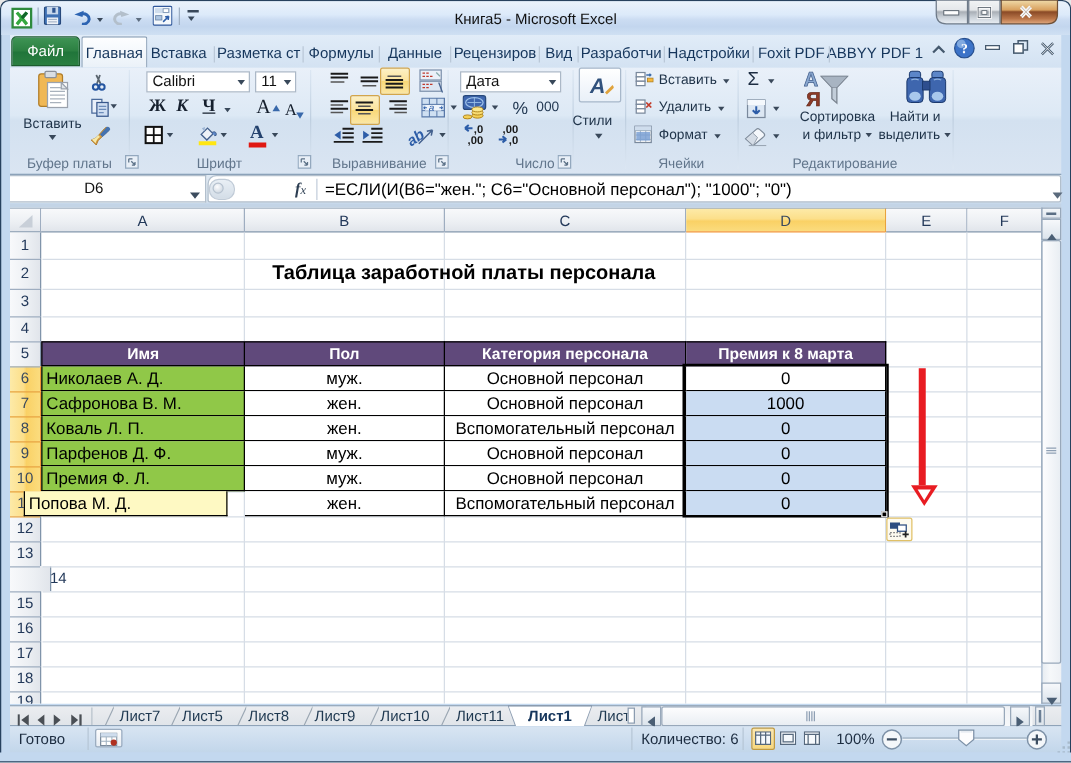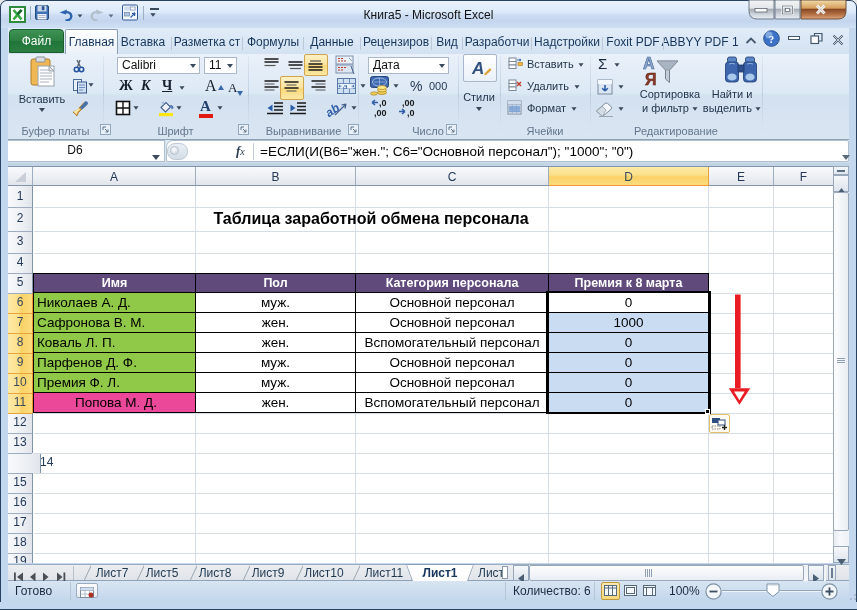--- a/index.html
+++ b/index.html
@@ -385,21 +385,21 @@
 <div class="icon" style="left:390px;top:44px;"><svg width="24" height="20">
         <text x="4" y="8" font-size="9" font-weight="bold" fill="#1a1a1a">,00</text>
         <path d="M1 13.5 h6 M7 13.5 l-3 -2.5 M7 13.5 l-3 2.5" stroke="#2d5da8" stroke-width="1.6" fill="none"></path>
         <text x="9" y="17.5" font-size="9" font-weight="bold" fill="#1a1a1a">,0</text>
       </svg></div>
 <div class="icon" style="left:455px;top:0px;width:34px;height:28px;background:linear-gradient(#fff,#e9f0f8);border:1px solid #a8b8ca;border-radius:2px;"></div>
 <div class="icon" style="left:463px;top:3px;"><svg width="20" height="22">
         <text x="1" y="17" font-size="17" font-weight="bold" font-style="italic" fill="#30517c">А</text>
         <path d="M13 17 l6 -6 1.5 2 -6 5.5 Z" fill="#e0a33c"></path>
       </svg></div>
-<div class="rbtn-lbl" style="left:450px;top:37px;width:42px;text-align:center;">Стили</div>
+<div class="rbtn-lbl" style="left:450px;top:37px;width:42px;text-align:left;">Стили</div>
 <div class="icon" style="left:468px;top:53px;">
       <span class="darr"></span>
     </div>
 <div class="glabel" style="left:492px;width:90px;">Ячейки</div>
 <div class="icon" style="left:500px;top:3px;"><svg width="15" height="14">
         <rect x="1" y="1" width="7" height="3.5" fill="#fff" stroke="#7a899c"></rect>
         <rect x="1" y="4.5" width="7" height="3.5" fill="#fff" stroke="#7a899c"></rect>
         <rect x="1" y="8" width="7" height="3.5" fill="#fff" stroke="#7a899c"></rect>
         <path d="M9 3 h4 M13 3 l-1.5 -1 M13 3 l-1.5 1" stroke="#3f6eaa" stroke-width="1.1" fill="none"></path>
         <rect x="10" y="5.5" width="4.5" height="3" fill="#f6b73c" stroke="#a87a18" stroke-width=".6"></rect>
@@ -576,21 +576,21 @@
 <div class="cell tc" style="left:356px;top:333px;width:193px;height:20px;background:#fff;border:1px solid #000;border-top:0;border-left:0;line-height:19px;">Вспомогательный персонал</div>
 <div class="cell tc" style="left:549px;top:333px;width:160px;height:20px;background:#cadcf2;border:1px solid #000;border-top:0;border-left:0;line-height:19px;">0</div>
 <div class="cell" style="left:33px;top:353px;width:163px;height:20px;background:#90c848;border:1px solid #000;border-top:0;line-height:19px;padding-left:3px;">Парфенов Д. Ф.</div>
 <div class="cell tc" style="left:196px;top:353px;width:160px;height:20px;background:#fff;border:1px solid #000;border-top:0;border-left:0;line-height:19px;">муж.</div>
 <div class="cell tc" style="left:356px;top:353px;width:193px;height:20px;background:#fff;border:1px solid #000;border-top:0;border-left:0;line-height:19px;">Основной персонал</div>
 <div class="cell tc" style="left:549px;top:353px;width:160px;height:20px;background:#cadcf2;border:1px solid #000;border-top:0;border-left:0;line-height:19px;">0</div>
 <div class="cell" style="left:33px;top:373px;width:163px;height:20px;background:#90c848;border:1px solid #000;border-top:0;line-height:19px;padding-left:3px;">Премия Ф. Л.</div>
 <div class="cell tc" style="left:196px;top:373px;width:160px;height:20px;background:#fff;border:1px solid #000;border-top:0;border-left:0;line-height:19px;">муж.</div>
 <div class="cell tc" style="left:356px;top:373px;width:193px;height:20px;background:#fff;border:1px solid #000;border-top:0;border-left:0;line-height:19px;">Основной персонал</div>
 <div class="cell tc" style="left:549px;top:373px;width:160px;height:20px;background:#cadcf2;border:1px solid #000;border-top:0;border-left:0;line-height:19px;">0</div>
-<div class="cell" style="left:33px;top:393px;width:163px;height:20px;background:#ec4899;border:1px solid #000;border-top:0;line-height:19px;padding-left:3px;text-align:center;">Попова М. Д.</div>
+<div class="cell" style="left:19px;top:393px;width:163px;height:20px;background:#fef9c3;border:1px solid #000;border-top:0;line-height:19px;padding-left:3px;">Попова М. Д.</div>
 <div class="cell tc" style="left:196px;top:393px;width:160px;height:20px;background:#fff;border:1px solid #000;border-top:0;border-left:0;line-height:19px;">жен.</div>
 <div class="cell tc" style="left:356px;top:393px;width:193px;height:20px;background:#fff;border:1px solid #000;border-top:0;border-left:0;line-height:19px;">Вспомогательный персонал</div>
 <div class="cell tc" style="left:549px;top:393px;width:160px;height:20px;background:#cadcf2;border:1px solid #000;border-top:0;border-left:0;line-height:19px;">0</div>
 <div class="abs" style="left:8px;top:564px;width:841px;height:17px;background:linear-gradient(#ebedf0,#e0e4e9);border-top:1px solid #9aacbe;border-bottom:1px solid #8fa3b8;"></div>
 <div class="abs" style="left:14px;top:568px;"><svg width="54" height="10" viewBox="0 0 54 10">
       <g fill="#4a4f55">
         <rect x="0" y="0.5" width="1.8" height="9"></rect>
         <path d="M9 0.5 L3 5 L9 9.5 Z"></path>
         <path d="M21.5 0.5 L16 5 L21.5 9.5 Z"></path>
         <path d="M29 0.5 L34.5 5 L29 9.5 Z"></path>
@@ -623,21 +623,21 @@
 <div class="abs" style="left:238px;top:566px;width:60px;text-align:center;font-size:12px;color:#1e3850;">Лист9</div>
 <div class="abs" style="left:294px;top:566px;width:60px;text-align:center;font-size:12px;color:#1e3850;">Лист10</div>
 <div class="abs" style="left:354px;top:566px;width:60px;text-align:center;font-size:12px;color:#1e3850;">Лист11</div>
 <div class="abs" style="left:406px;top:564px;width:68px;height:17px;clip-path:polygon(0 0,100% 0,91% 100%,9% 100%);background:#8b9cb0;"></div>
 <div class="abs" style="left:407px;top:565px;width:66px;height:16px;clip-path:polygon(0 0,100% 0,91% 100%,9% 100%);background:#fff;"></div>
 <div class="abs" style="left:410px;top:566px;width:60px;text-align:center;font-size:12px;font-weight:bold;color:#16365c;">Лист1</div>
 <div class="abs" style="left:474px;top:566px;width:28px;text-align:left;font-size:12px;color:#1e3850;padding-left:4px;">Лист</div>
 <div class="abs" style="left:502px;top:566px;width:6px;height:13px;background:#fff;border:1px solid #8b9cb0;"></div>
 
 <div class="abs" style="left:8px;top:166px;width:825px;height:397px;pointer-events:none;">
-<div class="cell" style="left:25px;top:44px;width:676px;height:21px;text-align:center;font-weight:bold;font-size:16px;">Таблица заработной обмена персонала</div>
+<div class="cell" style="left:25px;top:44px;width:676px;height:21px;text-align:center;font-weight:bold;font-size:16px;">Таблица заработной платы персонала</div>
 <div class="cell tc" style="left:188px;top:107px;width:160px;height:20px;background:#60497b;border:1px solid #000;border-left:0;color:#fff;font-weight:bold;font-size:12.5px;line-height:19px;">Пол</div>
 <div class="cell tc" style="left:25px;top:107px;width:163px;height:20px;background:#60497b;border:1px solid #000;color:#fff;font-weight:bold;font-size:12.5px;line-height:19px;">Имя</div>
 <div class="cell tc" style="left:348px;top:107px;width:193px;height:20px;background:#60497b;border:1px solid #000;border-left:0;color:#fff;font-weight:bold;font-size:12.5px;line-height:19px;">Категория персонала</div>
 <div class="cell tc" style="left:541px;top:107px;width:160px;height:20px;background:#60497b;border:1px solid #000;border-left:0;color:#fff;font-weight:bold;font-size:12.5px;line-height:19px;">Премия к 8 марта</div>
 </div>
 <div id="tbl" class="abs" style="left:33px;top:292px;width:676px;height:121px;font-size:13px;"></div>
 
 <div class="abs" style="left:546px;top:291px;width:165px;height:123px;border:2px solid #000;"></div>
 <div class="abs" style="left:705px;top:409px;width:5px;height:5px;background:#000;border:1px solid #fff;"></div>
 

